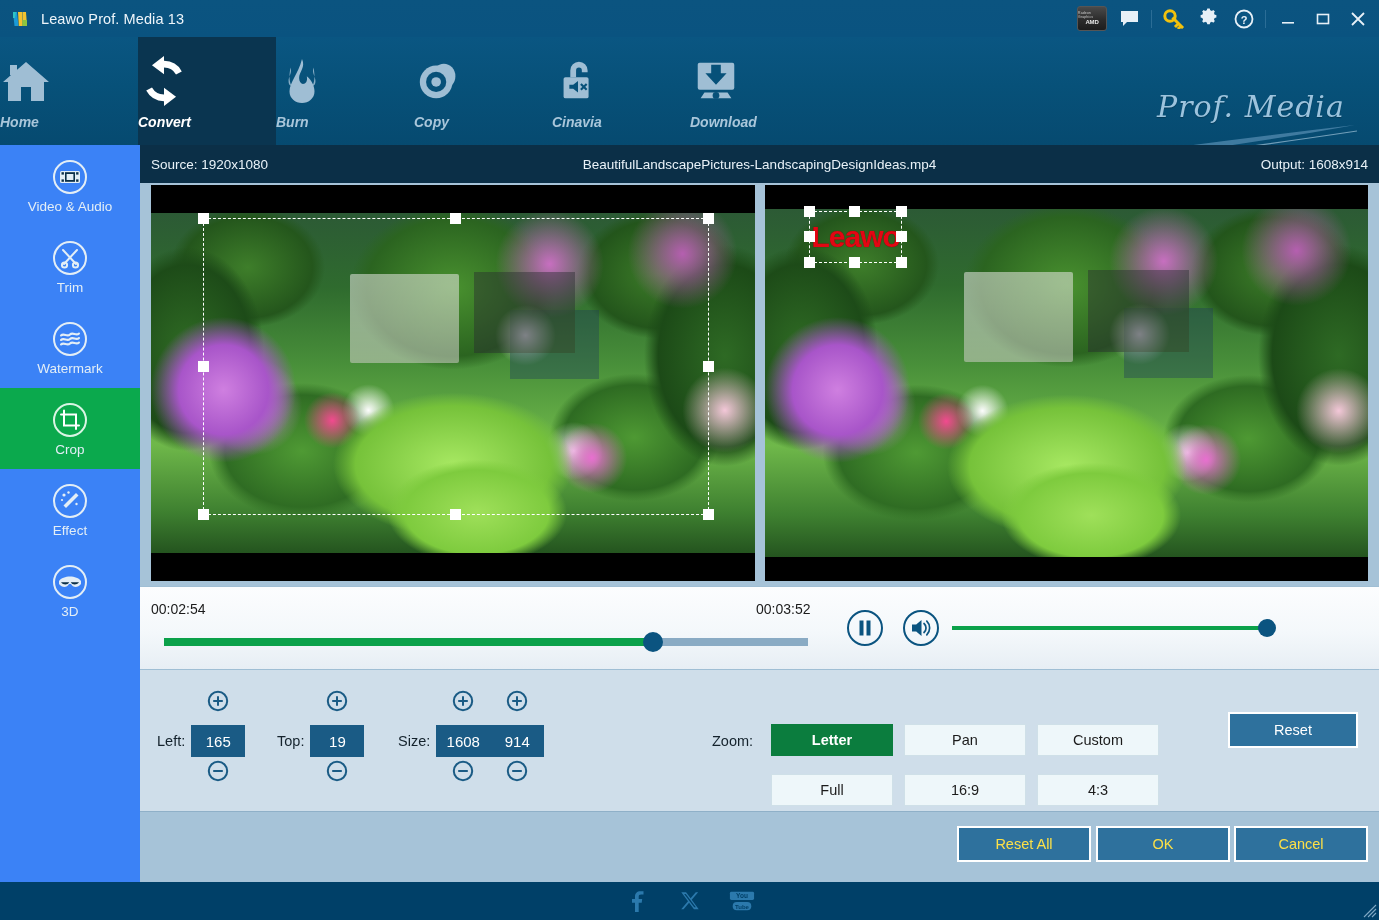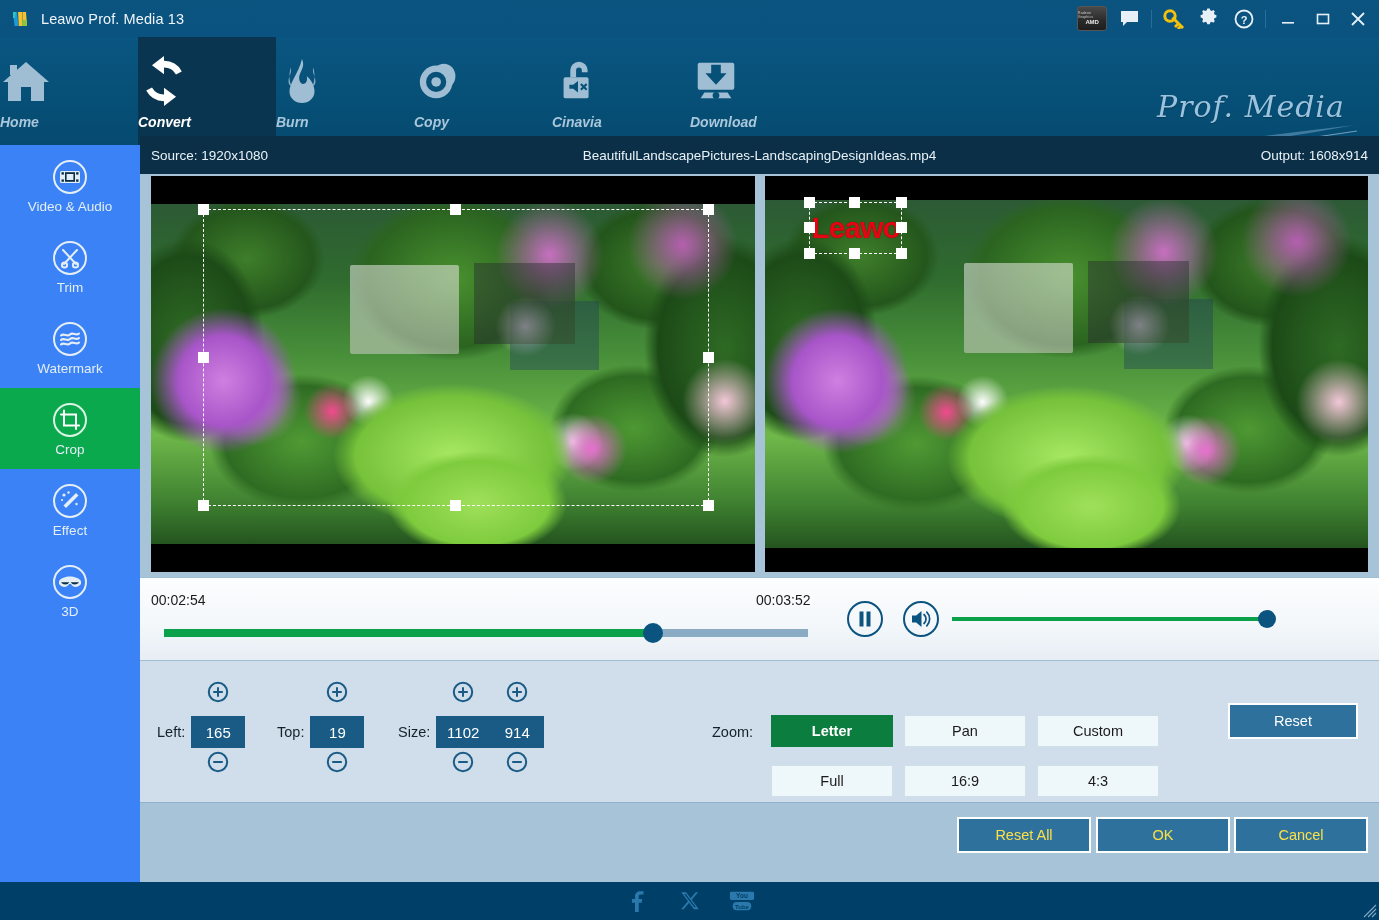--- a/index.html
+++ b/index.html
@@ -72,21 +72,21 @@
   .side-item {
     height:81px; display:flex; flex-direction:column; align-items:center; justify-content:center;
     gap:3px; color:#e3eef6;
   }
   .side-item .si-lbl { font-size:13.5px; }
   .side-item.active { background:#0ba94d; }
   .side-icon { width:38px; height:38px; }
 
   
   .content {
-    position:absolute; left:140px; top:136px; width:1239px; height:775px;
+    position:absolute; left:140px; top:145px; width:1239px; height:775px;
     background:#a6c3d8;
   }
   .info-bar {
     position:relative; height:38px; background:#0b2f47;
     display:flex; align-items:center; color:#e9f2f8; font-size:13.5px;
   }
   .info-left  { position:absolute; left:11px; }
   .info-mid   { position:absolute; left:0; right:0; text-align:center; }
   .info-right { position:absolute; right:11px; }
 
@@ -576,21 +576,21 @@
 
       <div class="spin-group" style="left:258px; top:55px;">
         <span class="spin-lbl">Size:</span>
         <div class="spin">
           <span class="plus">
             <svg width="22" height="22" viewBox="0 0 22 22">
                 <circle cx="11" cy="11" r="9.2" fill="none" stroke="#1a5b85" stroke-width="2"></circle>
                 <path d="M11 6.2v9.6M6.2 11h9.6" stroke="#1a5b85" stroke-width="2"></path>
               </svg>
           </span>
-          <span class="val">1102</span>
+          <span class="val">1608</span>
           <span class="minus">
             <svg width="22" height="22" viewBox="0 0 22 22">
                 <circle cx="11" cy="11" r="9.2" fill="none" stroke="#1a5b85" stroke-width="2"></circle>
                 <path d="M6.2 11h9.6" stroke="#1a5b85" stroke-width="2"></path>
               </svg>
           </span>
         </div>
         <div class="spin">
           <span class="plus">
             <svg width="22" height="22" viewBox="0 0 22 22">

